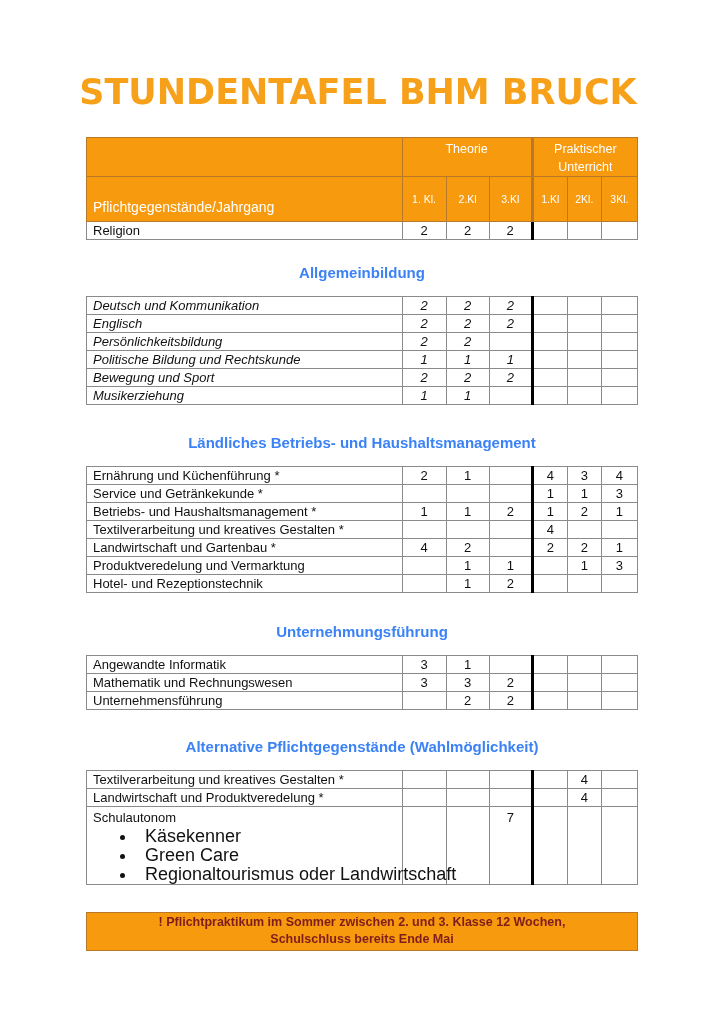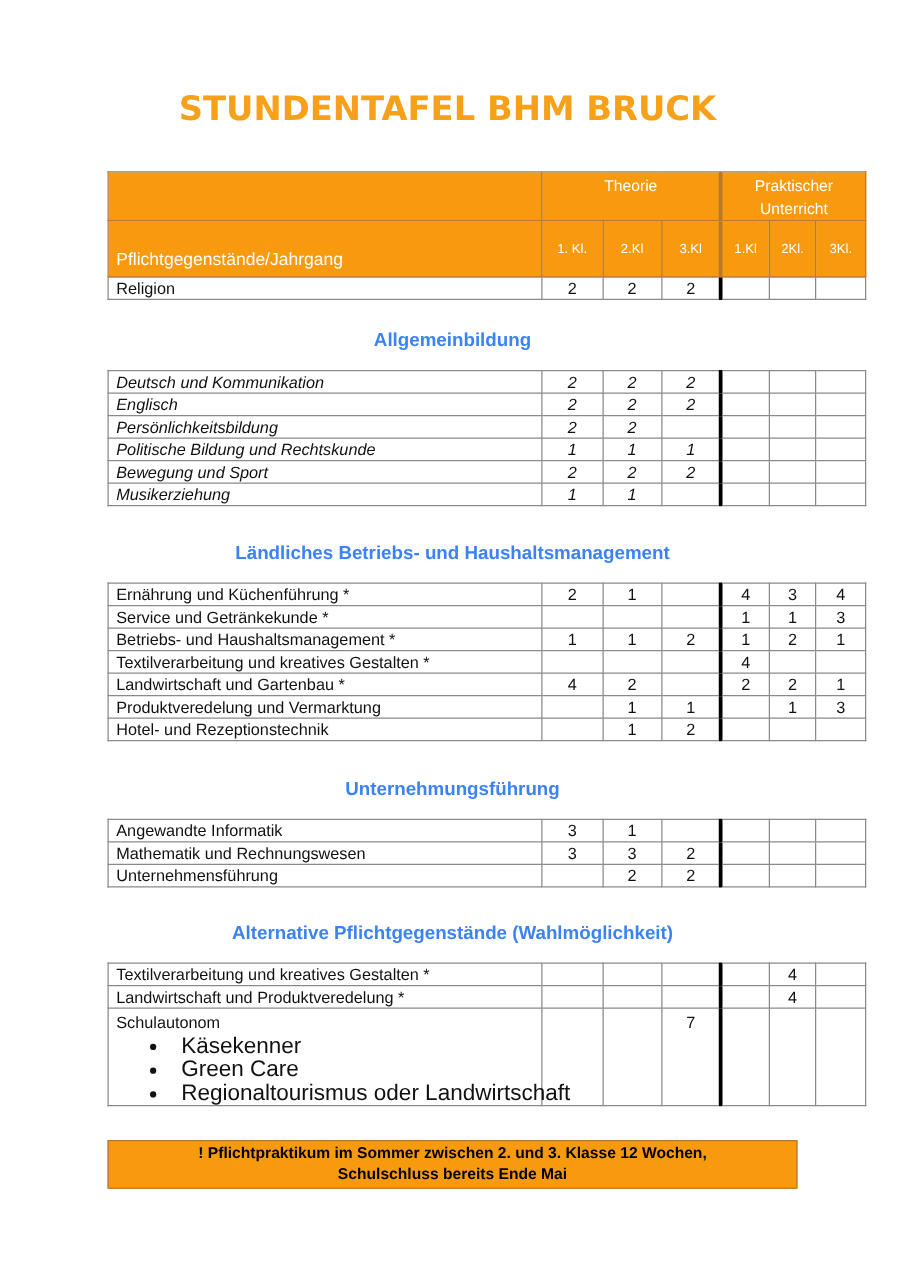--- a/index.html
+++ b/index.html
@@ -1,39 +1,39 @@
 <!DOCTYPE html>
 <html><head>
 <meta charset="utf-8">
 <style>
   html, body { margin: 0; padding: 0; background: #ffffff; }
   body { width: 724px; height: 1024px; position: relative; font-family: "Liberation Sans", "DejaVu Sans", sans-serif; color: #111; overflow: hidden; }
-  .title { position: absolute; left: 0; width: 716px; top: 72px; text-align: center; font-family: "DejaVu Sans", sans-serif; font-weight: bold; font-size: 27px; letter-spacing: 0px; color: #f7a01a; }
-  table { border-collapse: collapse; position: absolute; left: 86px; width: 607px; table-layout: fixed; }
+  .title { position: absolute; left: 0; width: 716px; top: 72px; text-align: center; font-family: "DejaVu Sans", sans-serif; font-weight: bold; font-size: 35px; letter-spacing: 0px; color: #f7a01a; }
+  table { border-collapse: collapse; position: absolute; left: 86px; width: 552px; table-layout: fixed; }
   td { border: 1px solid #8a8a8a; padding: 0; height: 17px; font-size: 13px; line-height: 17px; }
   td.name { padding-left: 6px; white-space: nowrap; }
   td.num { text-align: center; }
   td.sep { border-right: 3px solid #000; }
   col.c-name { width: 315px; }
   col.c-t1 { width: 44px; }
   col.c-t2 { width: 43px; }
   col.c-t3 { width: 43px; }
   col.c-p1 { width: 35px; }
   col.c-p2 { width: 34px; }
   col.c-p3 { width: 36px; }
   .head td { background: #f79a0e; color: #ffffff; border-color: #b87a2a; }
   .head .grp { height: 36px; text-align: center; font-size: 12.5px; line-height: 18px; vertical-align: top; }
   .head .big { font-size: 14px; line-height: 24px; padding-left: 6px; vertical-align: bottom; padding-bottom: 2px; white-space: nowrap; }
   .head .kl { height: 44px; text-align: center; font-size: 10.5px; vertical-align: middle; }
   .section { position: absolute; left: 0; width: 724px; text-align: center; font-weight: bold; font-size: 15px; color: #3b82f6; }
   .bullets { margin: 0; padding: 0 0 0 44px; list-style: disc; }
   .bullets li { font-size: 18px; line-height: 19px; padding-left: 8px; }
   td.multi { vertical-align: top; padding-top: 1px; line-height: 19px; }
   td.multi-num { vertical-align: top; text-align: center; line-height: 19px; padding-top: 1px; }
-  .note { position: absolute; left: 86px; top: 912px; width: 550px; height: 36px; background: #f79a0e; border: 1px solid #b87a2a; color: #000000; font-weight: bold; font-size: 12.5px; line-height: 17px; text-align: center; padding-top: 1px; }
+  .note { position: absolute; left: 86px; top: 912px; width: 550px; height: 36px; background: #f79a0e; border: 1px solid #b87a2a; color: #7f1d1d; font-weight: bold; font-size: 12.5px; line-height: 17px; text-align: center; padding-top: 1px; }
 </style>
 </head>
 <body>
 
 <div class="title">STUNDENTAFEL BHM BRUCK</div>
 
 <table style="top:137px;">
   <colgroup>
       <col class="c-name">
       <col class="c-t1">

